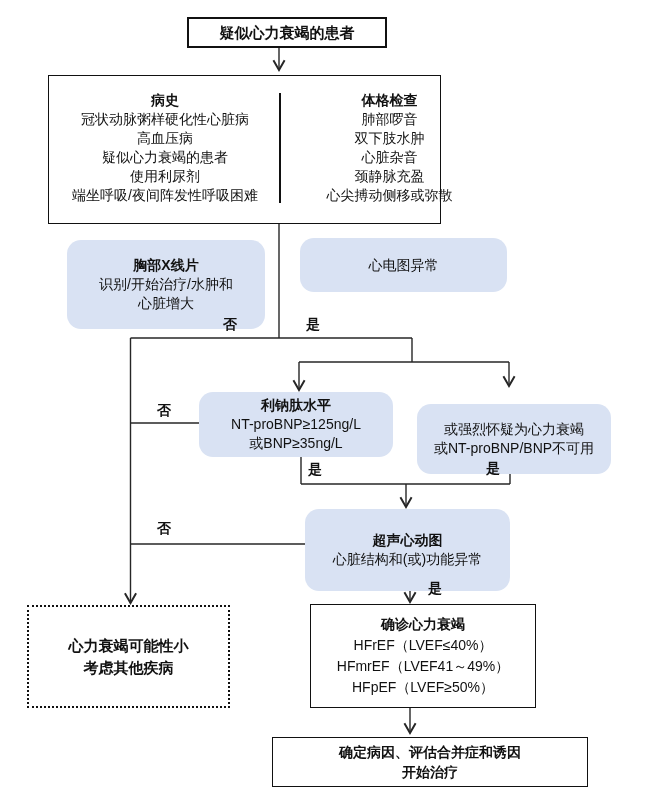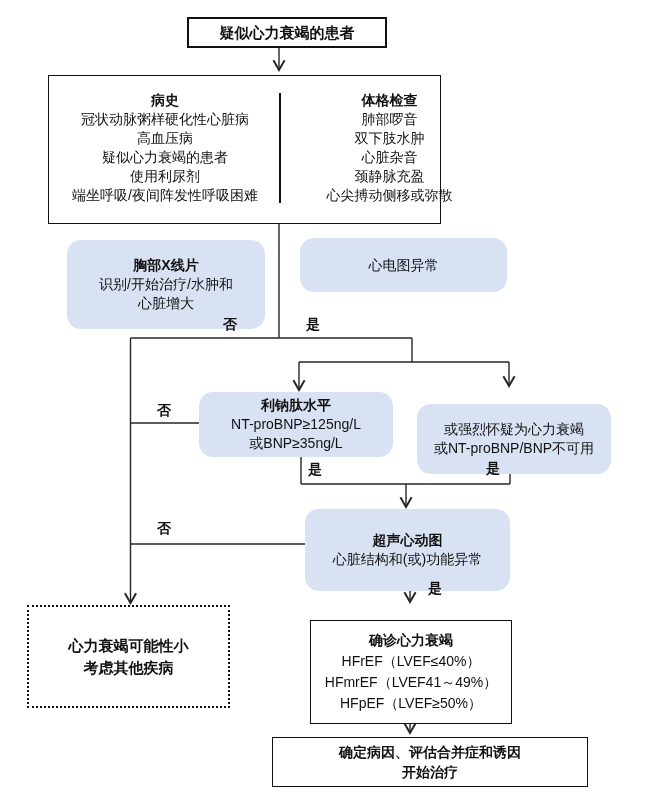--- a/index.html
+++ b/index.html
@@ -24,21 +24,21 @@
   .n-main .col{position:absolute;top:15px;text-align:center;}
   .n-main .col div{height:19px;}
   .col-l{left:2px;width:228px;}
   .col-r{left:233px;width:215px;}
   .n-xray{left:55px;top:240px;width:198px;height:89px;margin-left:12px;}
   .n-ecg{left:300px;top:238px;width:207px;height:54px;font-weight:400;}
   .n-nat{left:199px;top:392px;width:194px;height:65px;border-radius:14px;}
   .n-susp{left:417px;top:404px;width:194px;height:70px;}
   .n-echo{left:305px;top:509px;width:205px;height:82px;}
   .n-unlikely{left:27px;top:605px;width:203px;height:103px;font-size:15px;line-height:22px;font-weight:700;text-align:center;}
-  .n-conf{left:310px;top:604px;width:202px;height:104px;line-height:21px;margin-top:16px;}
+  .n-conf{left:310px;top:604px;width:226px;height:104px;line-height:21px;}
   .n-treat{left:272px;top:737px;width:316px;height:50px;line-height:20px;font-weight:700;}
   .lbl{position:absolute;z-index:3;width:16px;font-size:14px;font-weight:700;text-align:center;line-height:16px;}
   .lbl-no1{left:222px;top:316px;}
   .lbl-yes1{left:305px;top:316px;}
   .lbl-no2{left:156px;top:402px;}
   .lbl-no3{left:156px;top:520px;}
   .lbl-yes2{left:307px;top:461px;}
   .lbl-yes3{left:485px;top:460px;}
   .lbl-yes4{left:427px;top:580px;}
 </style>

